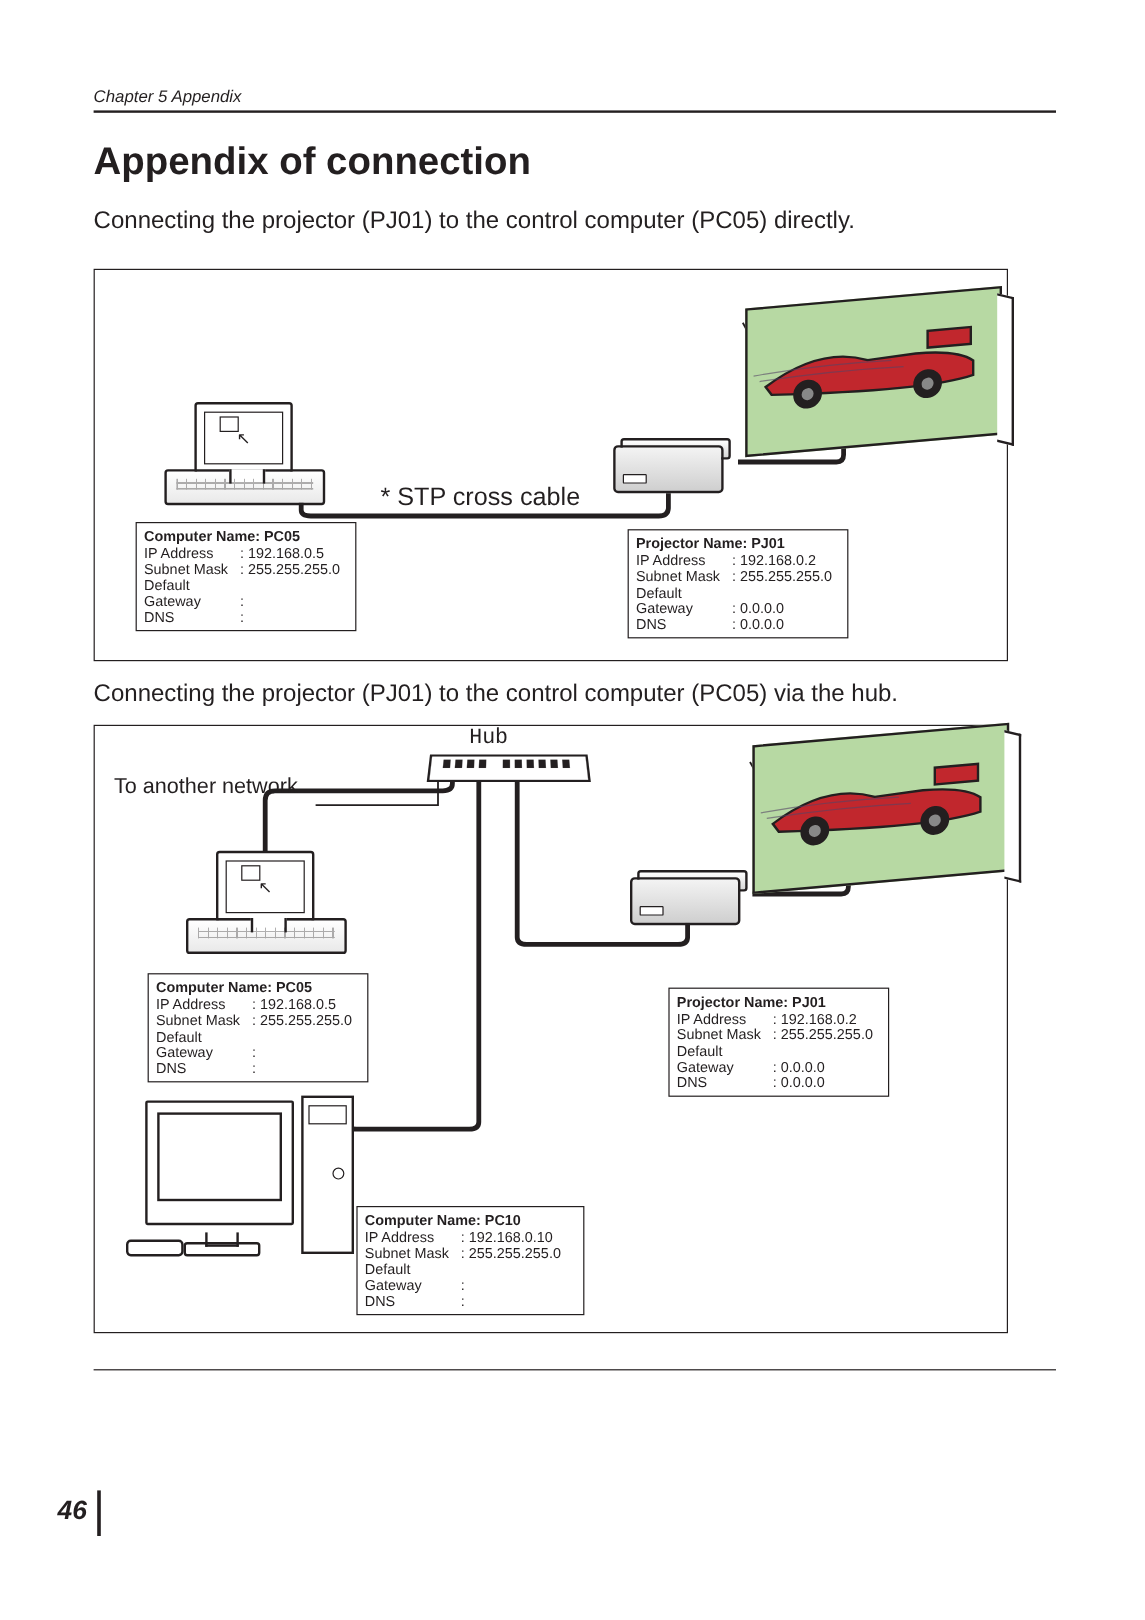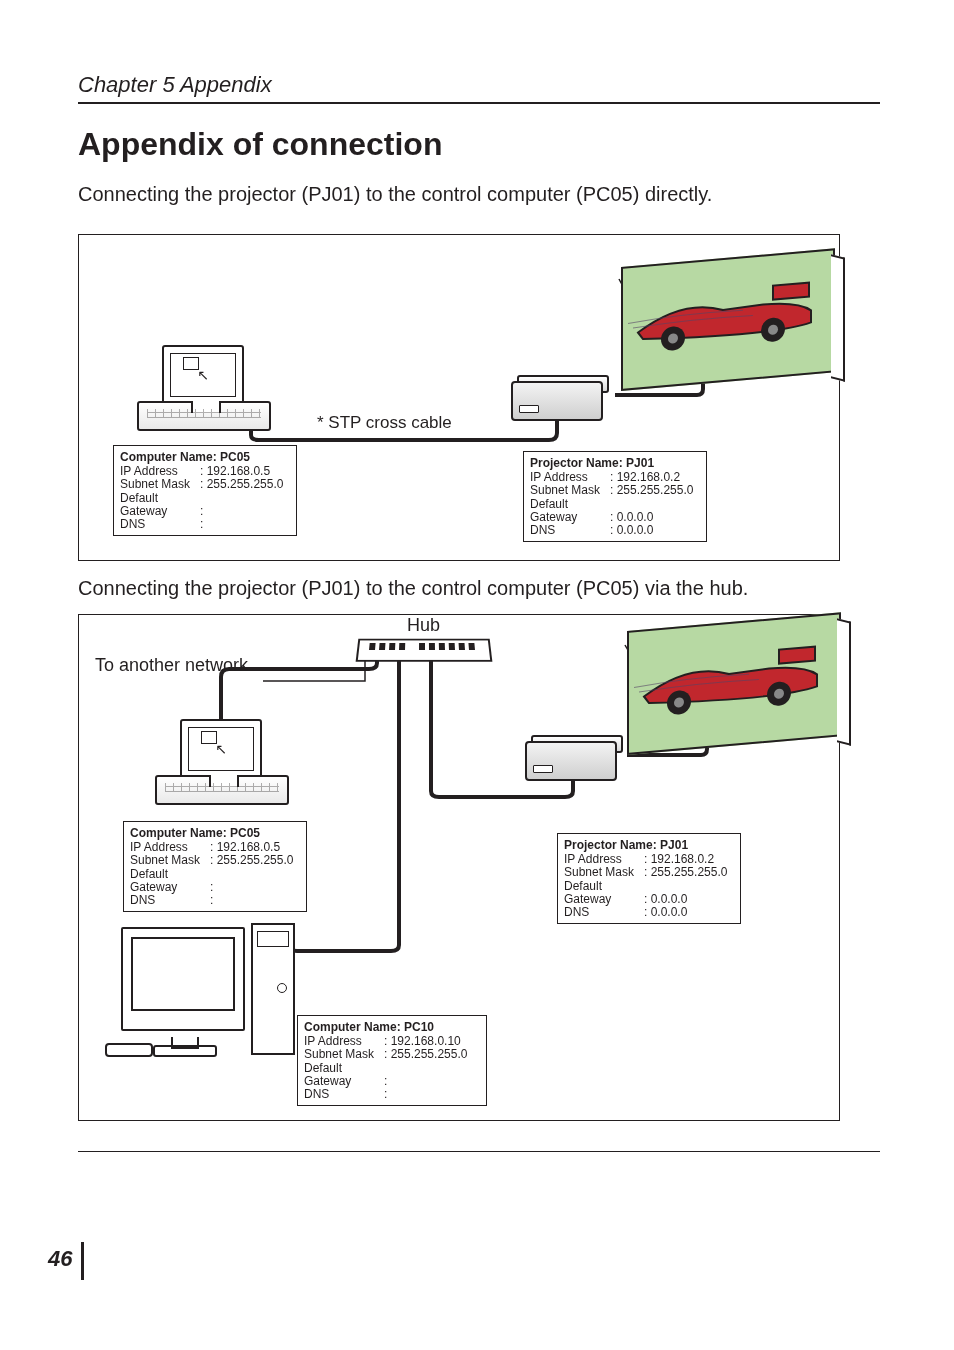--- a/index.html
+++ b/index.html
@@ -12,21 +12,21 @@
   }
   .page {
     box-sizing: border-box;
     width: 954px;
     height: 1350px;
     position: relative;
     padding: 72px 74px 0 78px;
   }
   .chapter-header {
     font-style: italic;
-    font-size: 22px;
+    font-size: 14px;
     color: #231f20;
     border-bottom: 2px solid #231f20;
     padding-bottom: 4px;
     margin-bottom: 22px;
   }
   h1.title {
     font-size: 32px;
     font-weight: 700;
     margin: 0 0 18px 0;
   }
@@ -177,21 +177,21 @@
   .hub::before{
     content:"";position:absolute;left:10px;top:3px;width:38px;height:8px;
     background:repeating-linear-gradient(90deg,#231f20 0 6px,transparent 6px 10px);
   }
   .hub::after{
     content:"";position:absolute;right:10px;top:3px;width:60px;height:8px;
     background:repeating-linear-gradient(90deg,#231f20 0 6px,transparent 6px 10px);
   }
   .hub-label{position:absolute;font-size:18px;}
 
-  .cable-label{position:absolute;font-size:17px;}
+  .cable-label{position:absolute;font-size:21px;}
   .to-net-label{position:absolute;font-size:18px;}
 
   
   .rule {
     border-top: 1px solid #231f20;
     margin-top: 30px;
   }
   .footnote {
     font-size: 18px;
     margin-top: 12px;
@@ -307,21 +307,21 @@
 
       <path class="thick" d="M352 38 L352 176 Q352 182 360 182 L486 182 Q494 182 494 176 L494 164"></path>
 
       <path class="thick" d="M320 38 L320 330 Q320 336 312 336 L218 336 Q210 336 210 330 L210 318"></path>
 
       <path class="thick" d="M548 140 L622 140 Q628 140 628 134 L628 110"></path>
       <path class="thin" d="M546 30 L596 118"></path>
       <path class="thin" d="M584 108 L608 128"></path>
     </svg>
 
-    <div class="hub-label" style="left:328px;top:0px;">Hub</div>
+    <div class="hub-label" style="left:312px;top:0px;font-family:Liberation Mono, monospace;">Hub</div>
     <div class="hub" style="left:278px;top:22px;"></div>
 
     <div class="to-net-label" style="left:16px;top:40px;">To another network</div>
 
     <div class="laptop" style="left:76px;top:104px;">
       <div class="screen">
           <div class="inner">
             <span class="cursor">↖</span>
           </div>
         </div>

